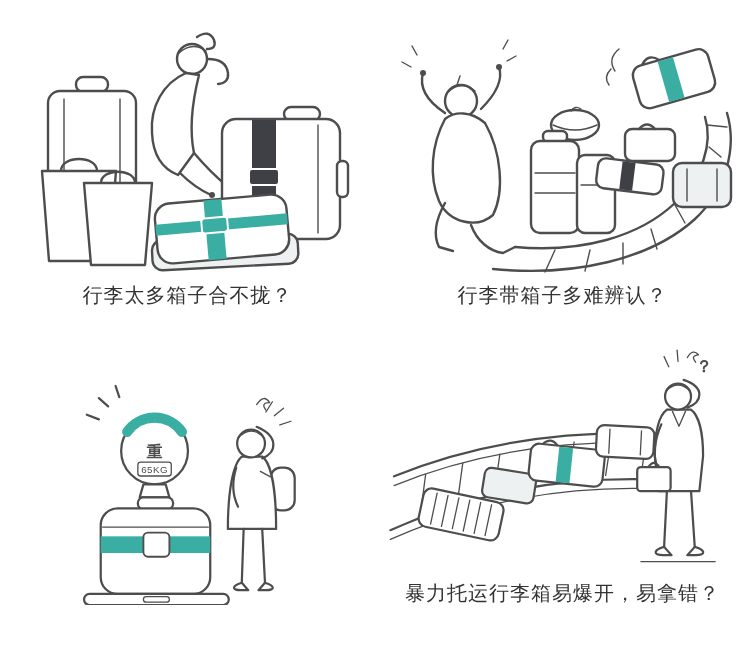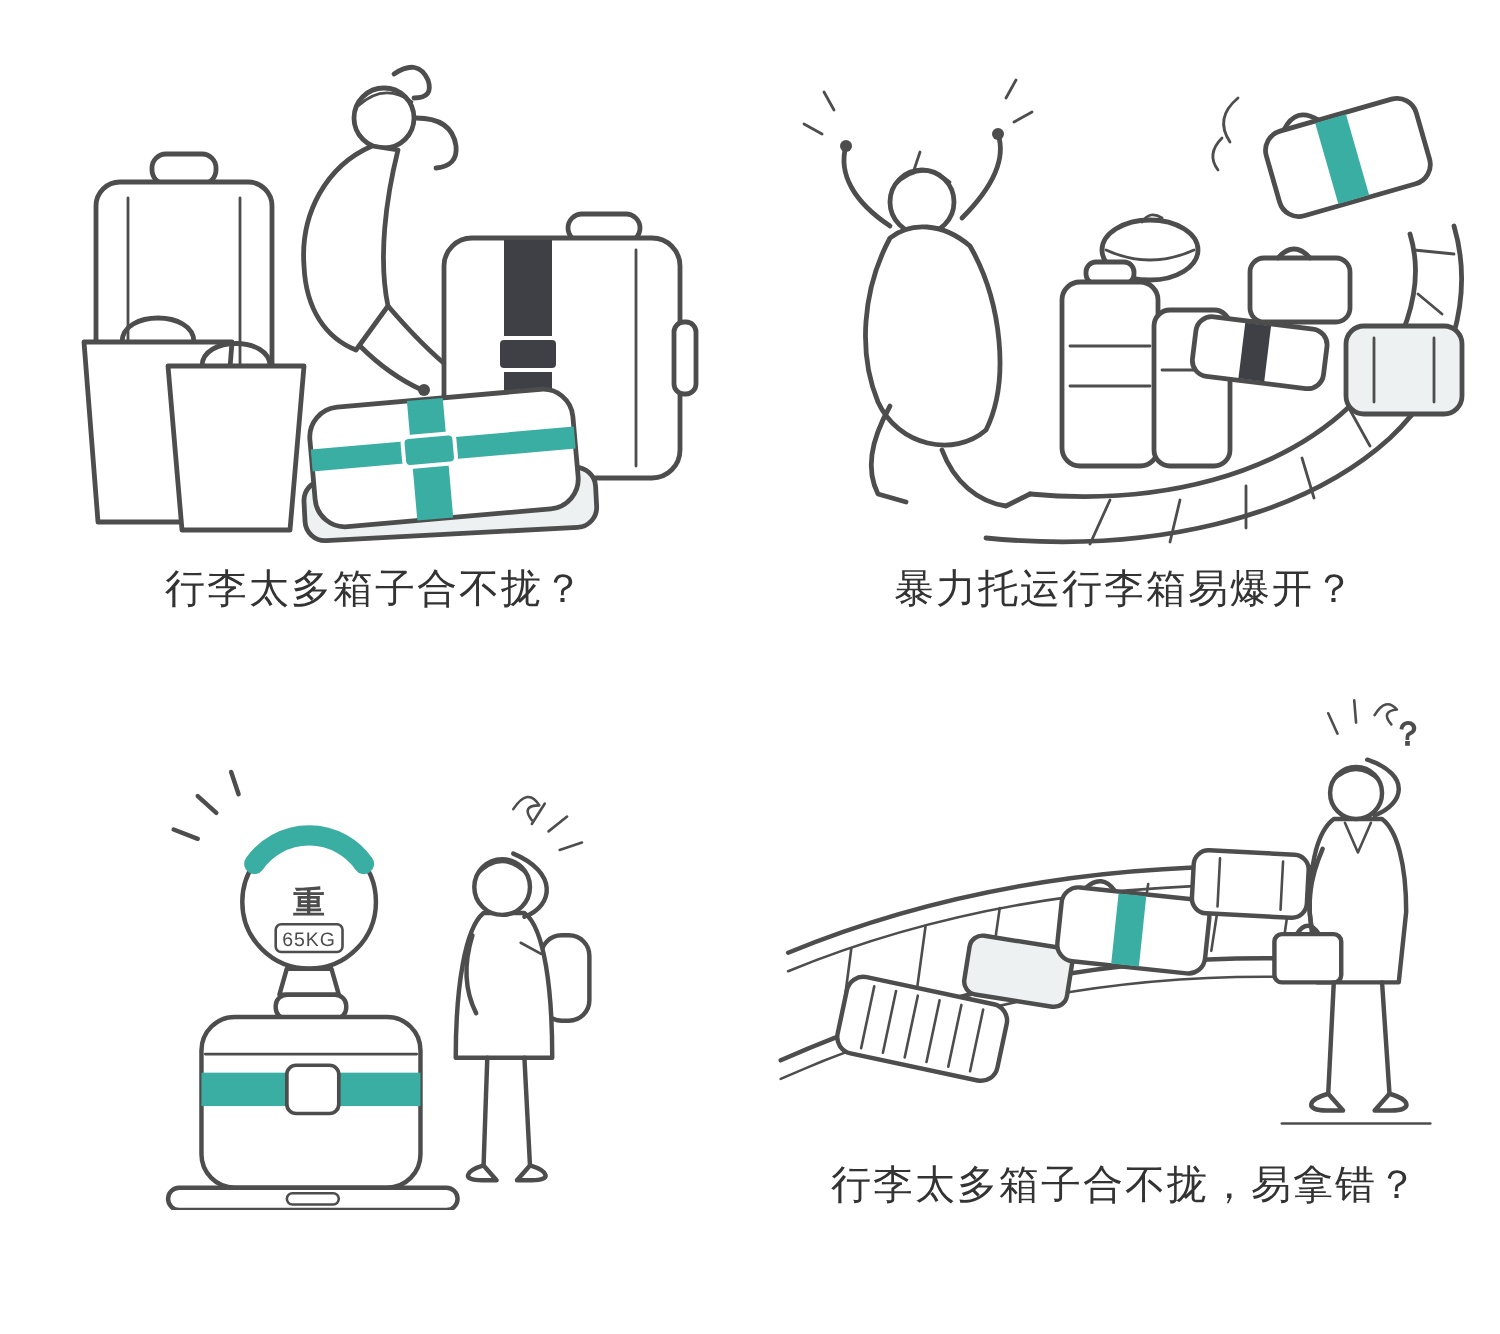--- a/index.html
+++ b/index.html
@@ -129,21 +129,21 @@
           <path class="ln" d="M106 86 C122 70 128 56 124 44"></path>
           <circle class="dot" cx="48" cy="50" r="3"></circle>
           <circle class="dot" cx="124" cy="44" r="3"></circle>
           <path class="ln-thin" d="M36 44 l-9 -5 M42 32 l-5 -9 M132 38 l9 -5 M128 26 l5 -9"></path>
           <path class="f-white" d="M70 96 C56 122 54 154 64 178 C74 200 102 206 118 192 C130 168 126 128 110 100 C96 88 80 88 70 96 Z"></path>
           <path class="ln" d="M70 180 C60 198 58 212 64 224 l14 4"></path>
           <path class="ln" d="M96 202 C102 218 114 228 128 230 l12 -6"></path>
         </g>
       </svg>
     </div>
-    <figcaption class="caption">暴力托运行李箱易爆开？</figcaption>
+    <figcaption class="caption">行李带箱子多难辨认？</figcaption>
   </figure>
 
   <figure class="panel panel-bottom">
     <div class="art">
       <svg width="100%" height="100%" viewBox="0 0 375 250">
         <g>
           <path class="ln" d="M102 36 l-10 -9 M114 26 l-4 -12 M92 50 l-13 -5"></path>
         </g>
         <g>
           <circle class="f-white" cx="152" cy="84" r="36"></circle>
@@ -221,16 +221,16 @@
           <path class="ln" d="M294 92 C287 108 285 124 289 138"></path>
           <path class="ln" d="M280 138 q6 -9 12 0"></path>
           <rect class="f-white" x="268" y="138" width="36" height="26" rx="4"></rect>
           <path class="ln" d="M300 164 L297 224 M326 164 L330 224"></path>
           <path class="f-white" d="M297 224 c-11 3 -13 9 -1 9 h9 z"></path>
           <path class="f-white" d="M330 224 c11 3 13 9 1 9 h-9 z"></path>
           <path class="ln-thin" d="M272 240 H352"></path>
         </g>
       </svg>
     </div>
-    <figcaption class="caption">行李太多箱子合不拢，易拿错？</figcaption>
+    <figcaption class="caption">暴力托运行李箱易爆开，易拿错？</figcaption>
   </figure>
 
 </div>
 
 </body></html>

